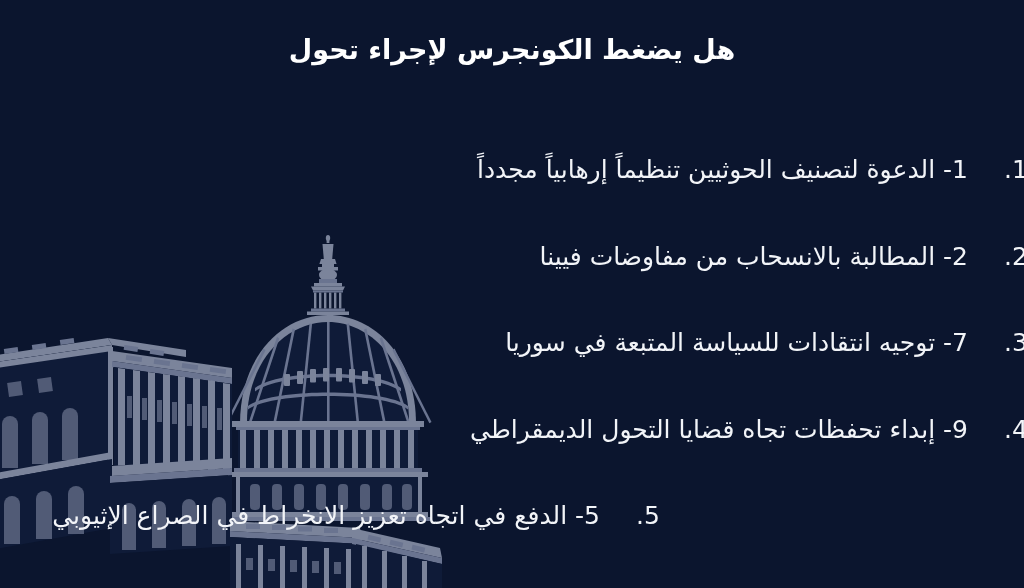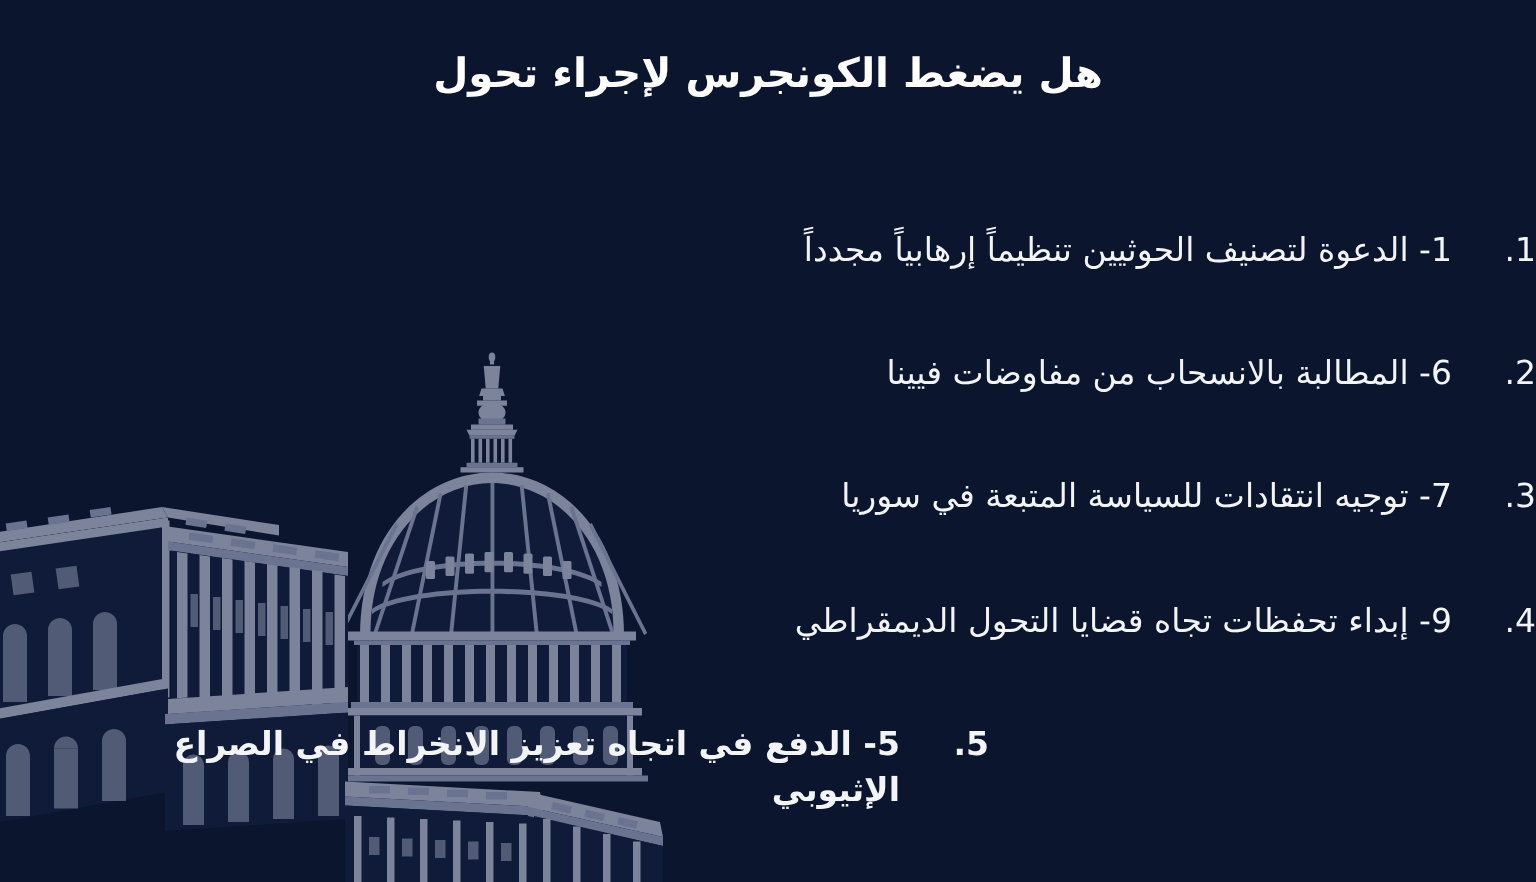--- a/index.html
+++ b/index.html
@@ -60,29 +60,29 @@
     top: 136px;
     right: 0;
     left: 0;
     padding-left: 40px;
     padding-right: 28px;
     direction: rtl;
   }
   .list-item {
     text-align: right;
     color: #f2f4f8;
-    font-size: 22px;
+    font-size: 25px;
     font-weight: 400;
     line-height: 1.42;
     margin: 0 0 51px 0;
     direction: rtl;
     padding-right: 28px;
   }
   .list-item:last-child { margin-bottom: 0; }
-  .item-5 { max-width: 560px; margin-right: auto; font-weight: bold; }
+  .item-5 { max-width: 560px; margin-right: auto; }
 </style>
 </head>
 <body style="background: rgb(11, 21, 46);">
 
 <div id="stage" style="background: rgb(11, 21, 46);">
 
   <div id="capitol-art">
     <svg viewBox="0 0 600 360" xmlns="http://www.w3.org/2000/svg" aria-hidden="true">
       <defs>
         <style>
@@ -351,20 +351,20 @@
   </div>
 
   <div id="content">
 
     <h1 class="headline">
       <span class="hl-line">هل يضغط الكونجرس لإجراء تحول</span>
     </h1>
 
     <ol class="item-list">
       <li class="list-item">1- الدعوة لتصنيف الحوثيين تنظيماً إرهابياً مجدداً</li>
-      <li class="list-item">6- المطالبة بالانسحاب من مفاوضات فيينا</li>
+      <li class="list-item">2- المطالبة بالانسحاب من مفاوضات فيينا</li>
       <li class="list-item">7- توجيه انتقادات للسياسة المتبعة في سوريا</li>
       <li class="list-item">9- إبداء تحفظات تجاه قضايا التحول الديمقراطي</li>
       <li class="list-item item-5">5- الدفع في اتجاه تعزيز الانخراط في الصراع الإثيوبي</li>
     </ol>
 
   </div>
 </div>
 
 </body></html>

